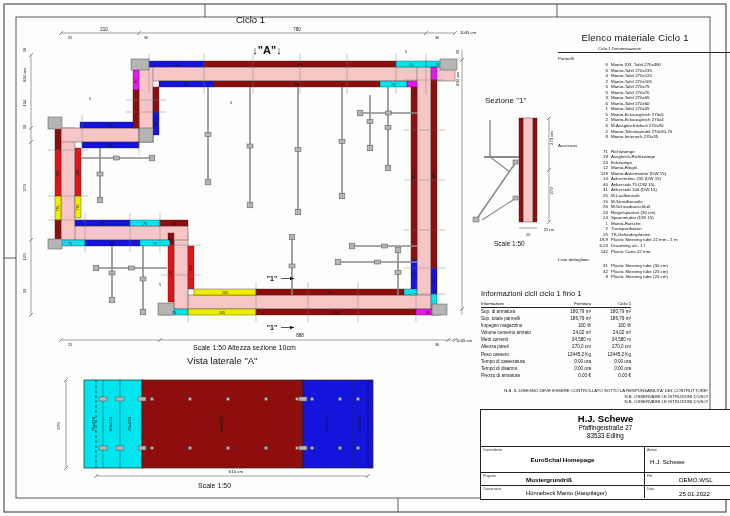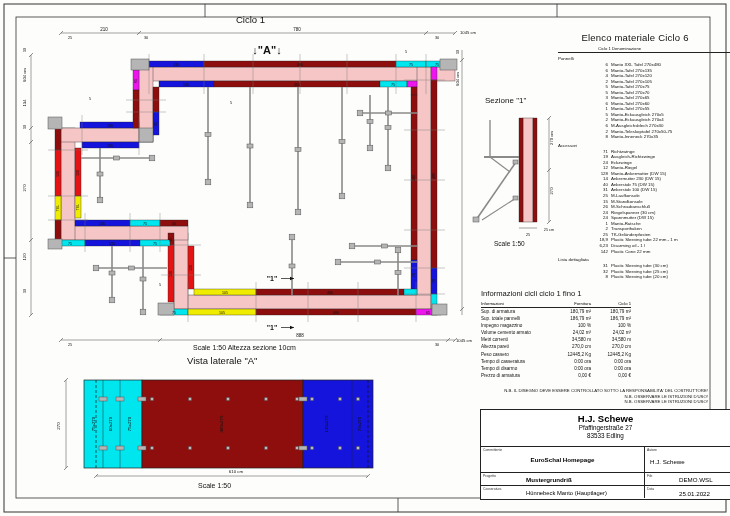--- a/index.html
+++ b/index.html
@@ -343,21 +343,21 @@
     </svg>
 
   <div class="abs t note9" style="left:236px;top:14px;">Ciclo 1</div>
   <div class="abs t note7" style="left:193px;top:344px;">Scale 1:50   Altezza sezione 10cm</div>
   <div class="abs t note9" style="left:187px;top:355px;">Vista laterale "A"</div>
   <div class="abs t note7" style="left:198px;top:482px;">Scale 1:50</div>
   <div class="abs t" style="left:485px;top:96px;font-size:8px;">Sezione "1"</div>
   <div class="abs t note65" style="left:494px;top:240px;">Scale 1:50</div>
 
   <div id="mat-list" class="abs">
-    <div id="mat-title" class="t">Elenco materiale  Ciclo 6</div>
+    <div id="mat-title" class="t">Elenco materiale  Ciclo 1</div>
     <div id="mat-colhead" class="t">Ciclo 1   Denominazione</div>
     <div id="ml-items">
         <div class="ml-group t">Pannelli</div>
         <div class="ml-row t">
           <div class="ml-qty">6</div>
           <div class="ml-name">Manto XXL Tafel 270x480</div>
         </div>
         <div class="ml-row t">
           <div class="ml-qty">6</div>
           <div class="ml-name">Manto-Tafel 270x135</div>

